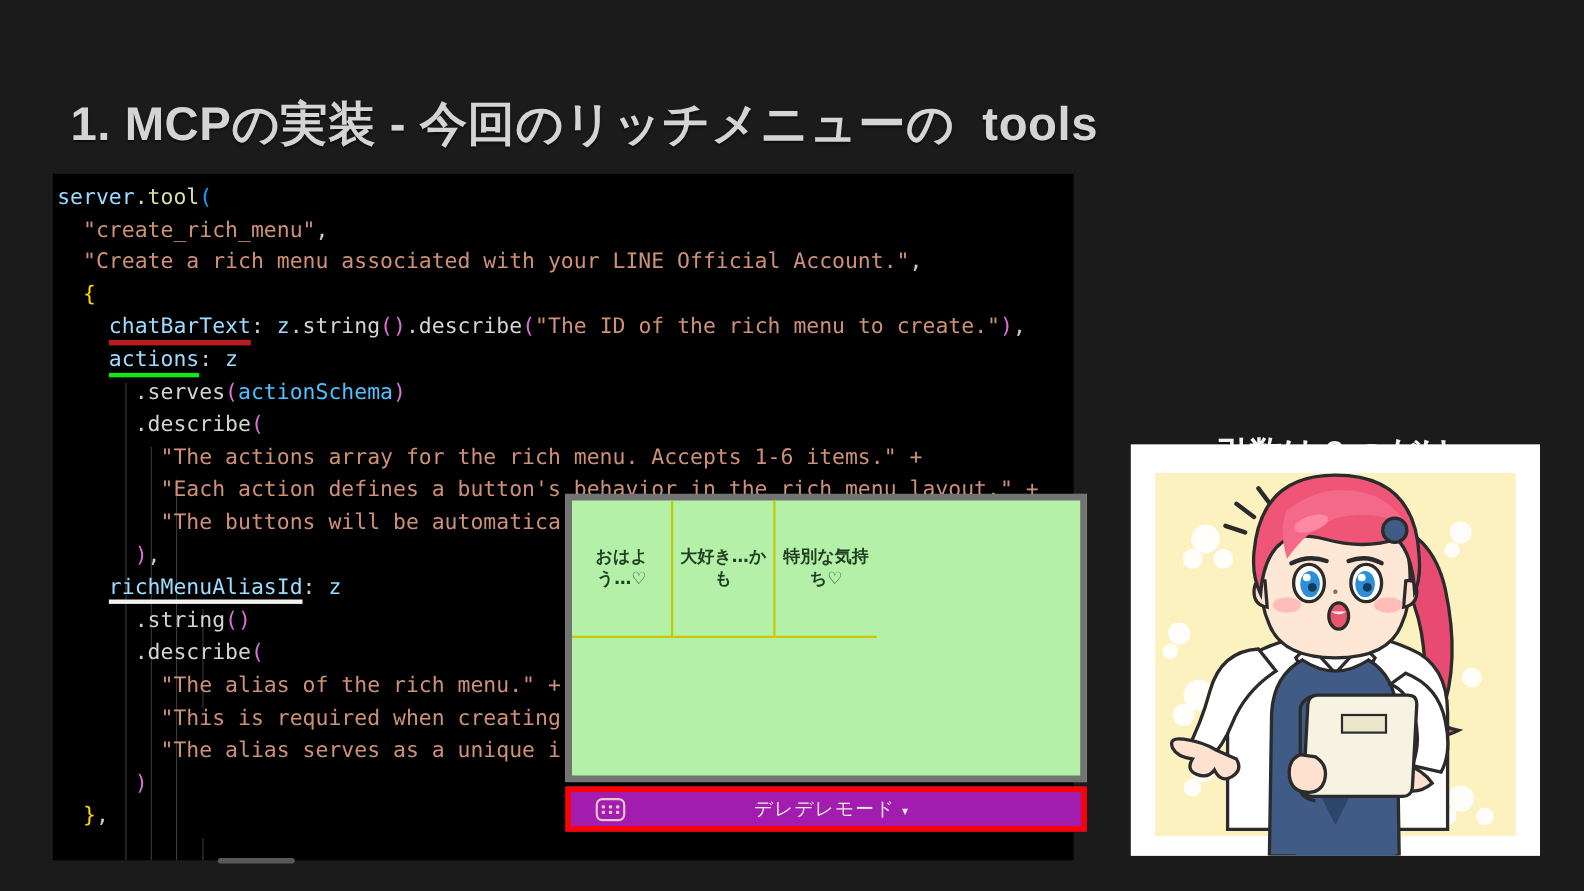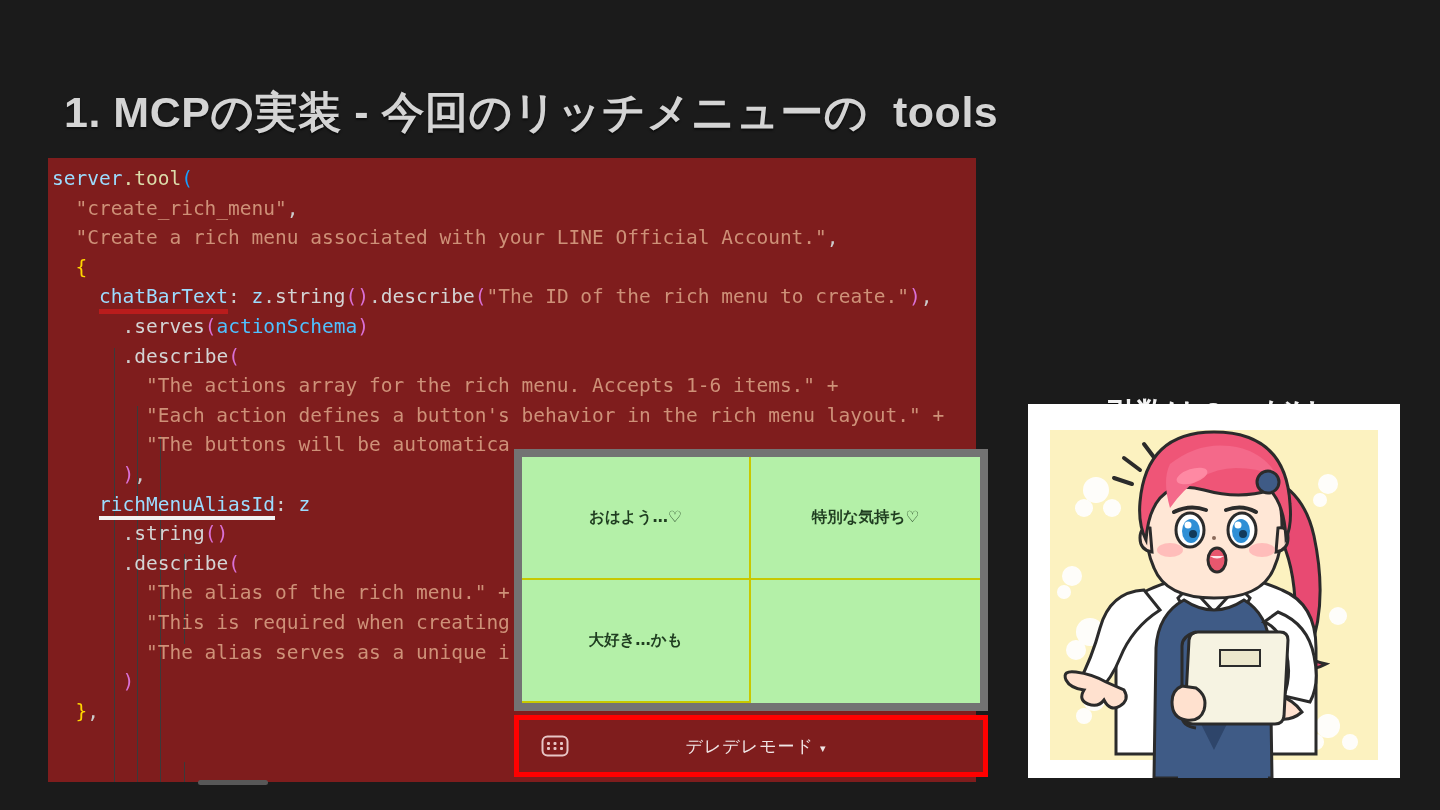--- a/index.html
+++ b/index.html
@@ -22,21 +22,21 @@
     letter-spacing:0.5px;
     white-space:pre;
     text-shadow:0 2px 2px rgba(0,0,0,0.55);
   }
 
   
   .code-block {
     position:absolute;
     left:48px; top:158px;
     width:928px; height:624px;
-    background:#7f1d1d;
+    background:#000000;
     overflow:hidden;
     font-family:"DejaVu Sans Mono","Liberation Mono",monospace;
     font-size:19.5px;
     line-height:29.6px;
     padding:6px 0 0 0;
   }
   .code-line {
     white-space:pre;
     position:relative;
     height:29.6px;
@@ -99,24 +99,24 @@
   
   .richmenu {
     position:absolute;
     left:514px; top:449px;
     width:474px; height:332px;
   }
   .rm-grid {
     position:absolute;
     left:0; top:0;
     width:474px; height:262px;
-    border:8px solid #737373;
+    border:6px solid #737373;
     background:#b4f0a8;
     display:grid;
-    grid-template-columns:1fr 1fr;
+    grid-template-columns:1fr 1fr 1fr 1fr 1fr;
     grid-template-rows:1fr 1fr;
   }
   .rm-cell {
     display:flex;
     align-items:center;
     justify-content:center;
     text-align:center;
     font-size:15.5px;
     font-weight:bold;
     color:#1f3d20;
@@ -125,22 +125,22 @@
     border-right:2px solid #c8c800;
     border-bottom:2px solid #c8c800;
     font-family:"DejaVu Sans","Liberation Sans",sans-serif;
   }
   .rm-cell.c3 { border-right:none; }
   .rm-cell.r2 { border-bottom:none; }
 
   .rm-bar {
     position:absolute;
     left:0; top:266px;
-    width:474px; height:62px;
-    background:#7f1d1d;
+    width:474px; height:41px;
+    background:#a21caf;
     border:5px solid #ff0000;
     display:flex;
     align-items:center;
   }
   .rm-kbd {
     margin-left:22px;
     width:28px; height:22px;
   }
   .rm-bar-label {
     flex:1;
@@ -177,20 +177,21 @@
     <div class="code-line"><span class="t-var">server</span><span class="t-fn">.tool</span><span class="t-paren2">(</span></div>
 
     <div class="code-line">  <span class="t-str">"create_rich_menu"</span><span class="t-punc">,</span></div>
 
     <div class="code-line">  <span class="t-str">"Create a rich menu associated with your LINE Official Account."</span><span class="t-punc">,</span></div>
 
     <div class="code-line">  <span class="t-brace">{</span></div>
 
     <div class="code-line">    <span class="t-prop u-red">chatBarText</span><span class="t-punc">: </span><span class="t-var">z</span><span class="t-punc">.</span><span class="t-plain">string</span><span class="t-paren">()</span><span class="t-punc">.</span><span class="t-plain">describe</span><span class="t-paren">(</span><span class="t-str">"The ID of the rich menu to create."</span><span class="t-paren">)</span><span class="t-punc">,</span></div>
 
+    <div class="code-line">    <span class="t-prop u-green">actions</span><span class="t-punc">: </span><span class="t-var">z</span></div>
 
     <div class="code-line">      <span class="t-punc">.</span><span class="t-plain">serves</span><span class="t-paren">(</span><span class="t-type">actionSchema</span><span class="t-paren">)</span></div>
 
     <div class="code-line">      <span class="t-punc">.</span><span class="t-plain">describe</span><span class="t-paren">(</span></div>
 
     <div class="code-line">        <span class="t-str">"The actions array for the rich menu. Accepts 1-6 items." +</span></div>
 
     <div class="code-line">        <span class="t-str">"Each action defines a button's behavior in the rich menu layout." +</span></div>
 
     <div class="code-line">        <span class="t-str">"The buttons will be automatica</span></div>
@@ -306,22 +307,22 @@
       <circle cx="186" cy="134" r="2" fill="#8a6a5a"></circle>
 
       <ellipse cx="189" cy="156" rx="9" ry="12" fill="#e8576e" stroke="#2b2b2b" stroke-width="3"></ellipse>
       <path d="M182 152 q7 5 14 0" fill="#ffffff" opacity="0.85"></path>
     </svg>
   </div>
 
   <div class="richmenu">
     <div class="rm-grid">
       <div class="rm-cell c1 r1">おはよう…♡</div>
+      <div class="rm-cell c2 r1">大好き…かも</div>
       <div class="rm-cell c3 r1">特別な気持ち♡</div>
-      <div class="rm-cell c2 r1">大好き…かも</div>
     </div>
 
     <div class="rm-bar">
       <span class="rm-kbd">
         <svg viewBox="0 0 28 22" width="28" height="22">
           <rect x="1.5" y="1.5" width="25" height="19" rx="5" ry="5" fill="none" stroke="#e8c6c6" stroke-width="2"></rect>
           <g fill="#e8c6c6">
             <rect x="6" y="7" width="3" height="3" rx="1"></rect>
             <rect x="12.5" y="7" width="3" height="3" rx="1"></rect>
             <rect x="19" y="7" width="3" height="3" rx="1"></rect>

